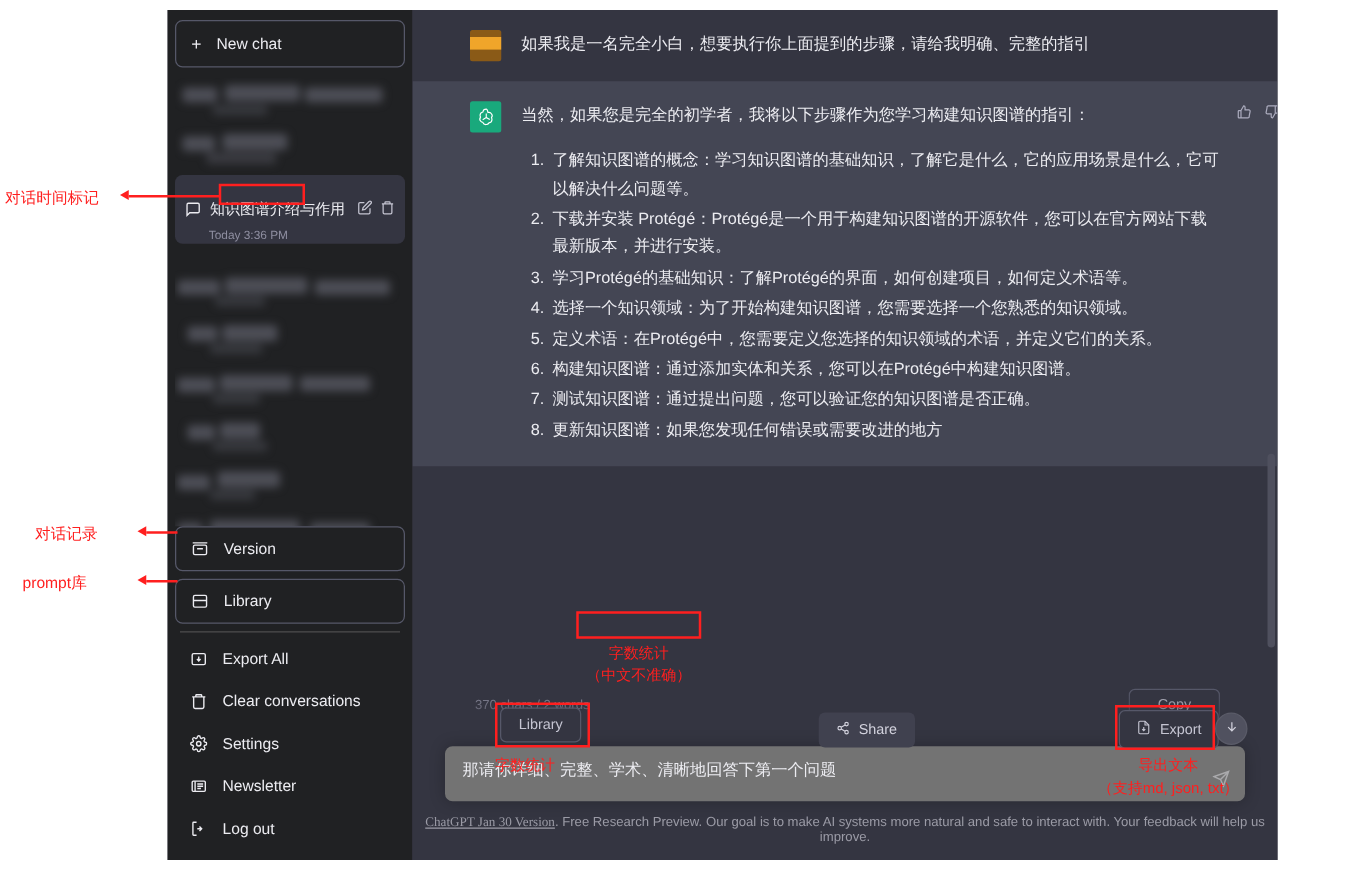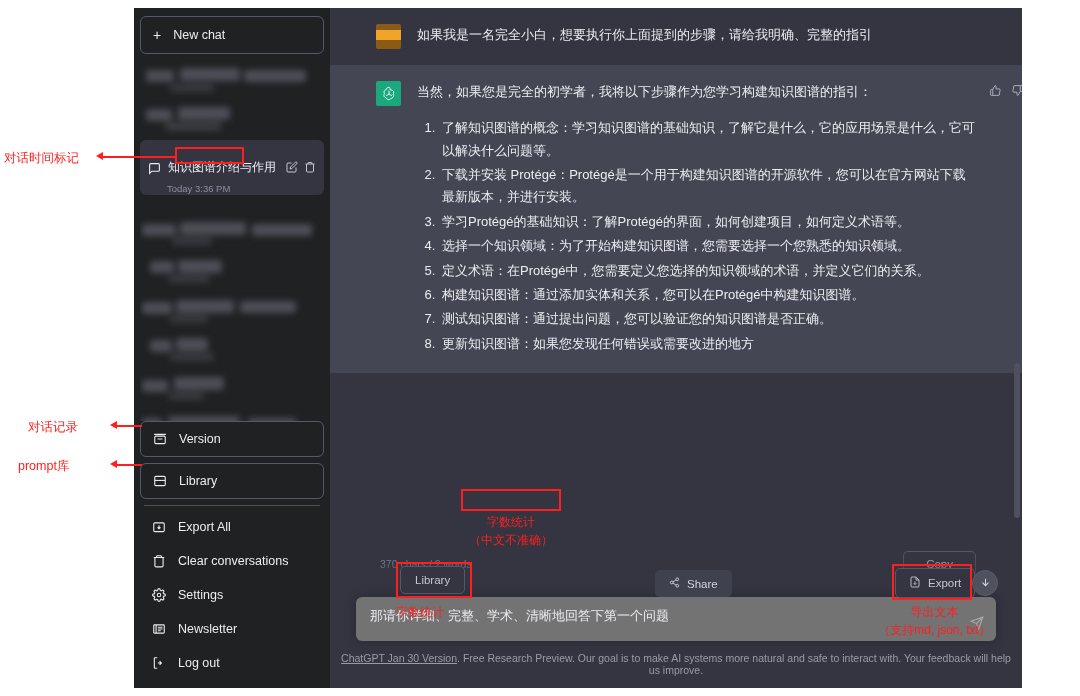--- a/index.html
+++ b/index.html
@@ -131,21 +131,21 @@
     background: #737373; border-radius: 6px;
     box-shadow: 0 0 12px rgba(0,0,0,.25);
     padding: 10px 40px 10px 14px; min-height: 44px;
     color: #ececf1; font-size: 13px; position: relative;
   }
   .send-ico { position:absolute; right: 12px; bottom: 11px; width:14px; height:14px; opacity:.45; }
   .footer-note {
     text-align: center; color: #9b9ba6; font-size: 10.5px;
     padding: 11px 10px 10px 10px;
   }
-  .footer-note a { color: #9b9ba6; text-decoration: underline; }
+  .footer-note a { color: #9b9ba6; text-decoration: underline; font-family: Liberation Serif, serif; }
 
   
   .continue-btn {
     position: absolute; left: 400px; top: 566px;
     border: 1px solid #565869; border-radius: 5px; background: #343541;
     color: #c5c5d2; font-size: 11.5px; padding: 7px 14px; cursor: pointer; z-index: 6;
   }
   .share-btn {
     position: absolute; left: 655px; top: 570px;
     border-radius: 5px; background: #40414f;

